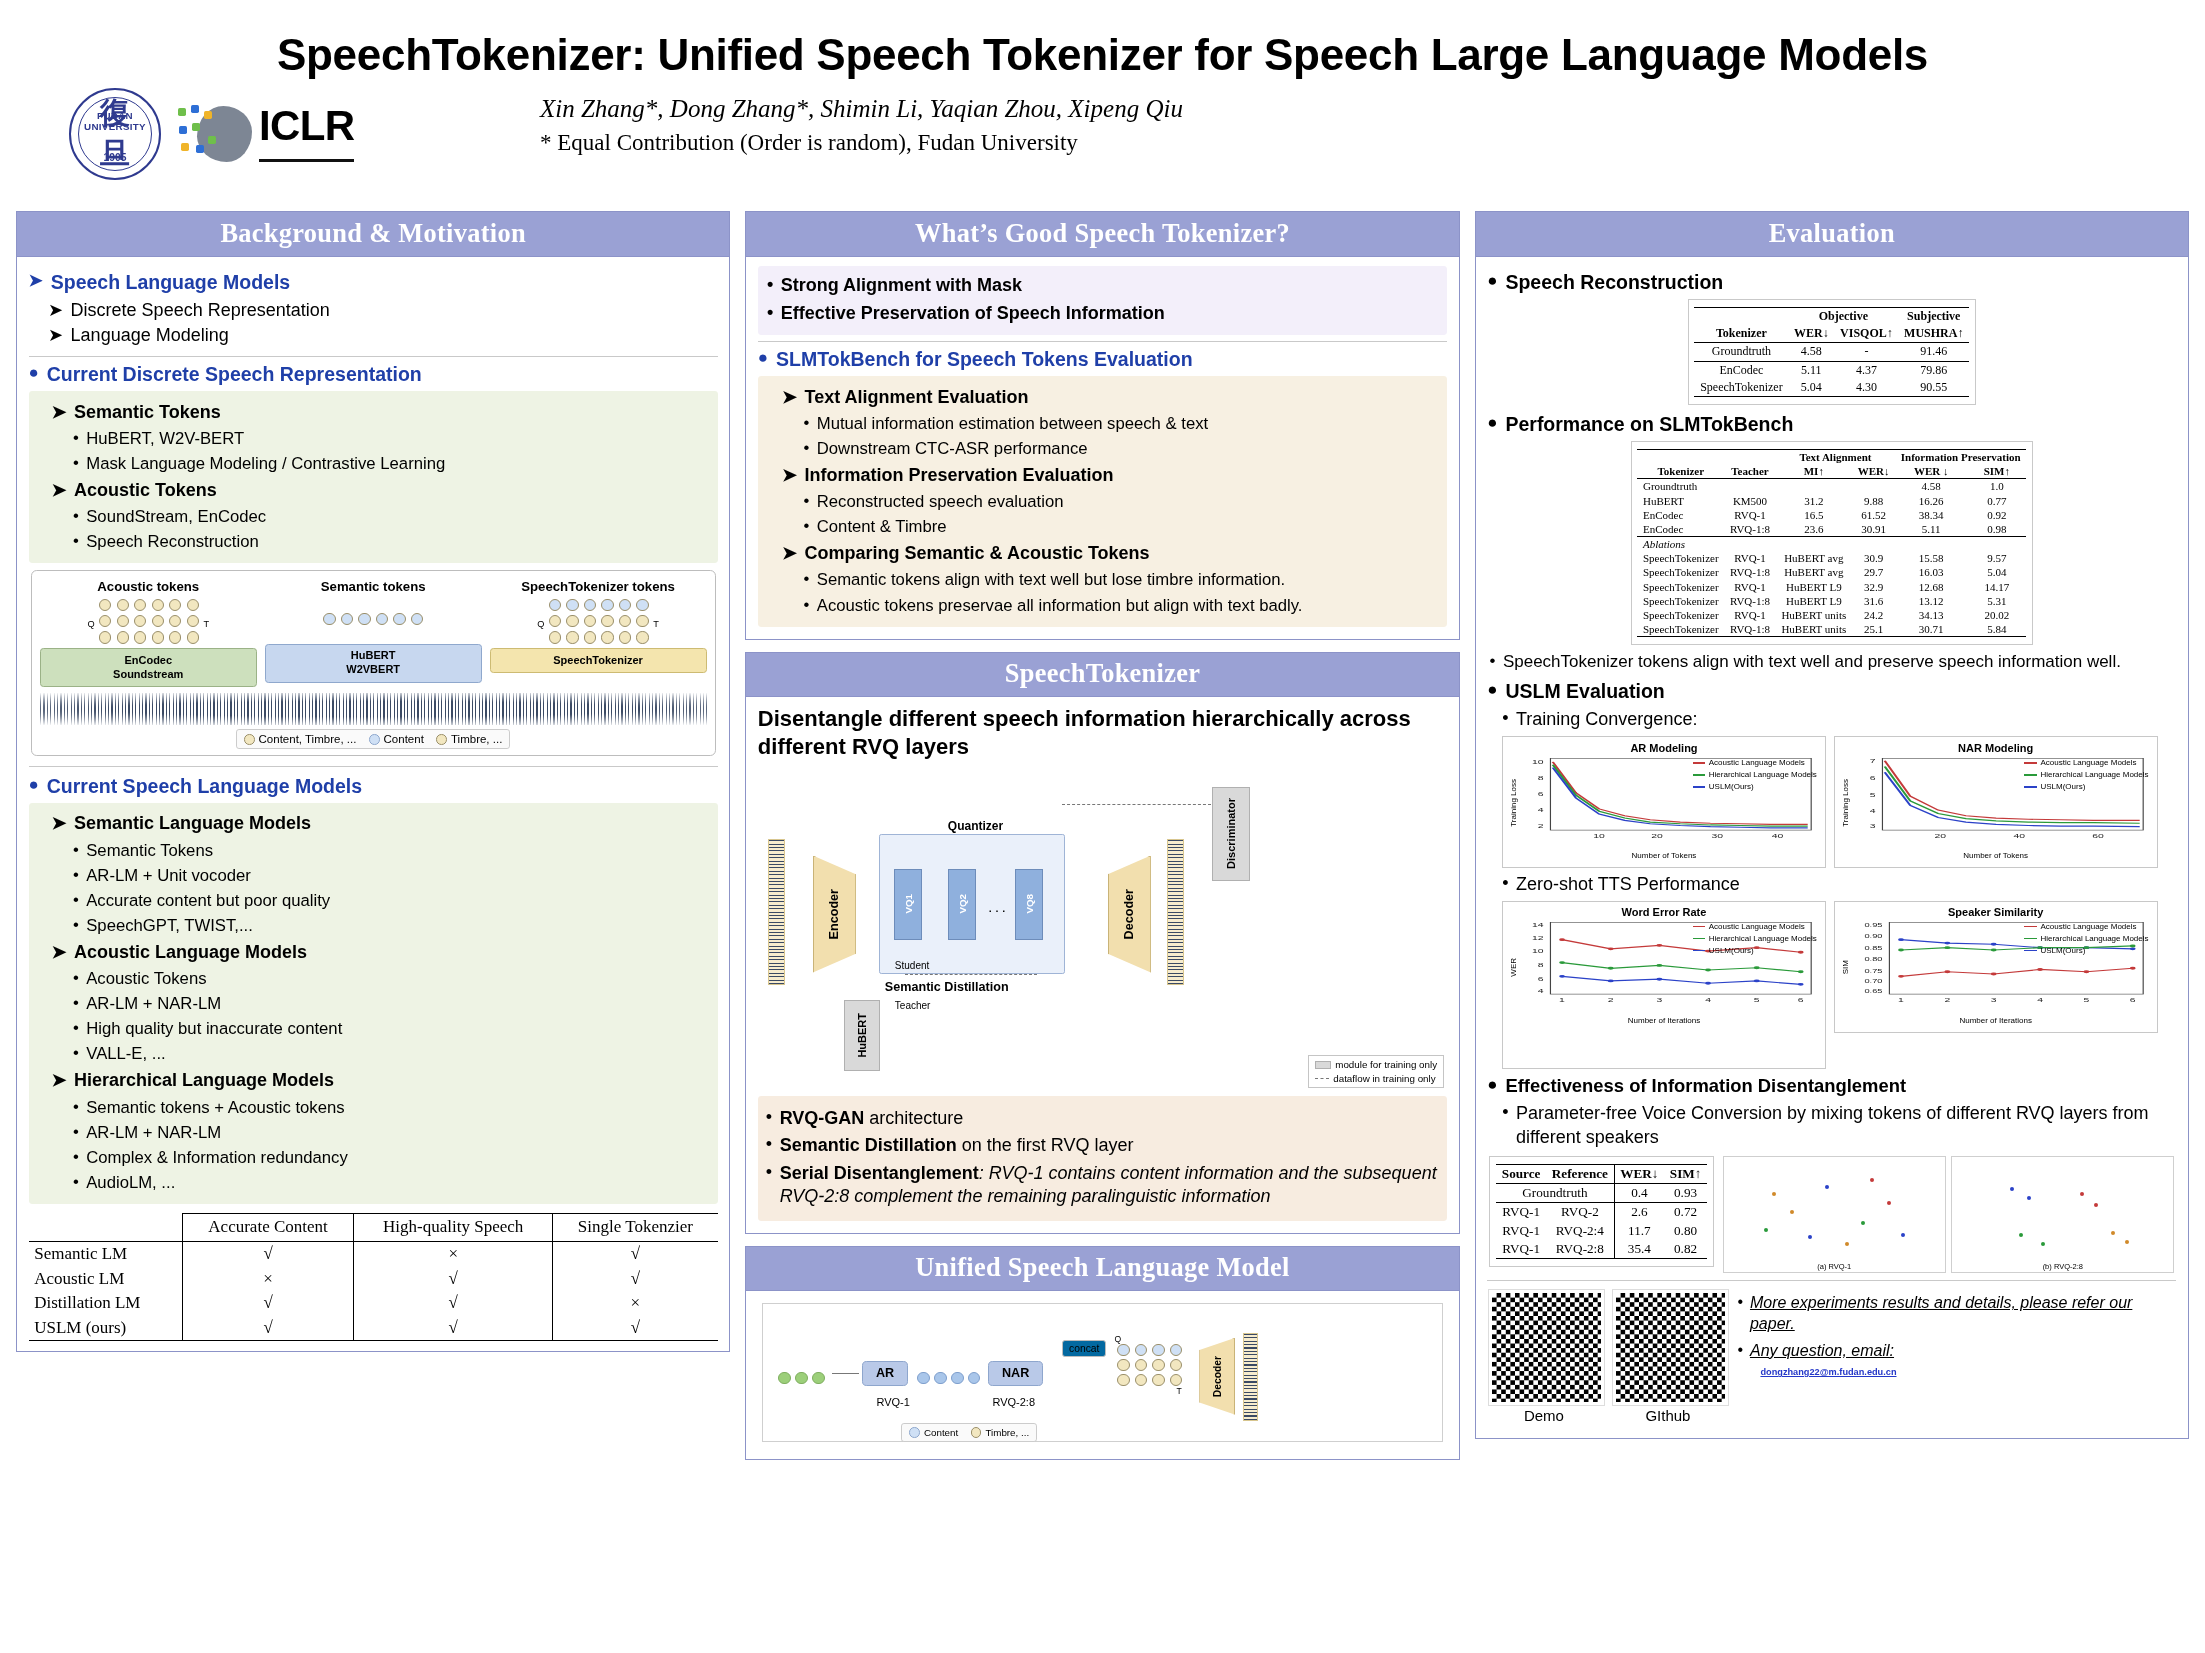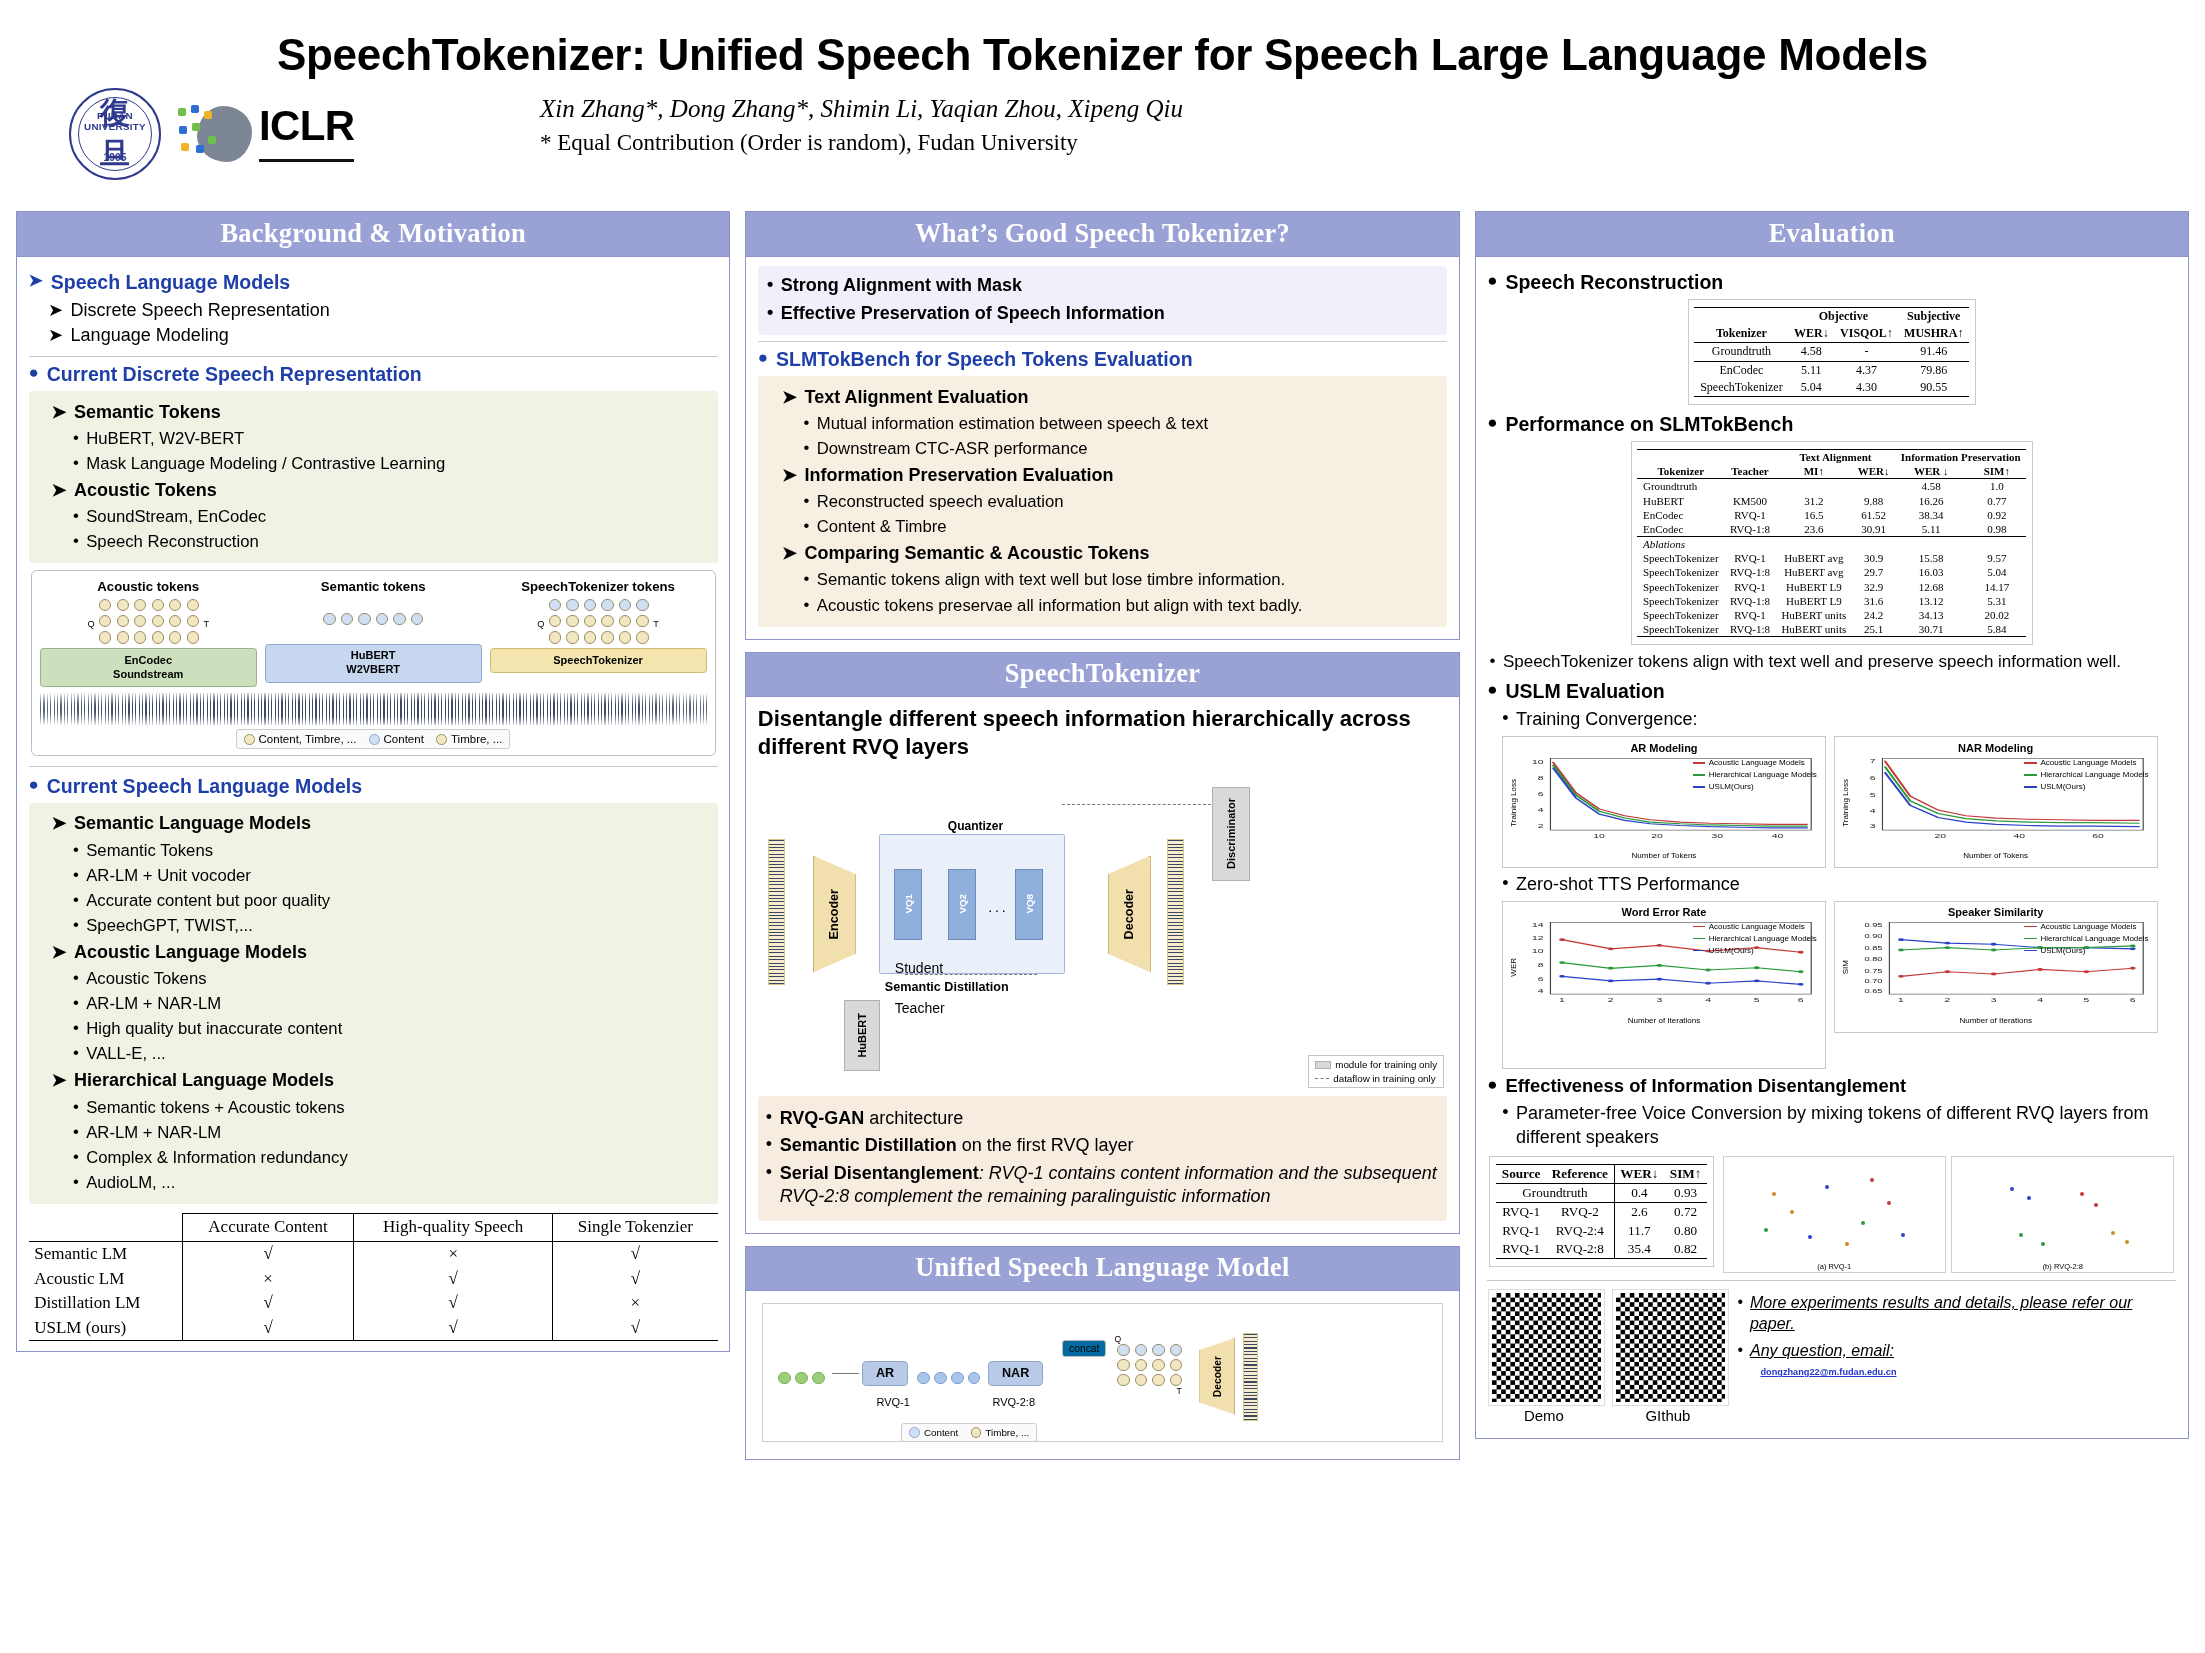--- a/index.html
+++ b/index.html
@@ -139,21 +139,21 @@
   .chartbox{border:0.6px solid #c8c8c8;background:#fff;padding:4.6px 5.7px 3.4px 5.7px;box-sizing:border-box;}
   .chart-title{font-size:11px;text-align:center;font-weight:bold;margin-bottom:1.1px;}
   .chart-legend{font-size:8px;line-height:1.5;}
   .chart-legend .ln{display:flex;gap:3.4px;align-items:center;}
   .chart-legend .bar{width:12.6px;height:1.7px;}
   .axis-lab{font-size:8px;text-align:center;margin-top:1.1px;}
   .ylab{font-size:8px;writing-mode:vertical-rl;transform:rotate(180deg);}
 
   
   .diagram{position:relative;height:322px;margin:8px 0 2.3px 0;}
-  .dg-label{position:absolute;font-size:14px;}
+  .dg-label{position:absolute;font-size:10px;}
   .trapL{
     width:41px;height:115px;background:#f2dfae;border:0.6px solid #c9b377;
     clip-path:polygon(0 0,100% 16%,100% 84%,0 100%);
     display:flex;align-items:center;justify-content:center;
   }
   .trapR{
     width:41px;height:115px;background:#f2dfae;border:0.6px solid #c9b377;
     clip-path:polygon(100% 0,0 16%,0 84%,100% 100%);
     display:flex;align-items:center;justify-content:center;
   }

